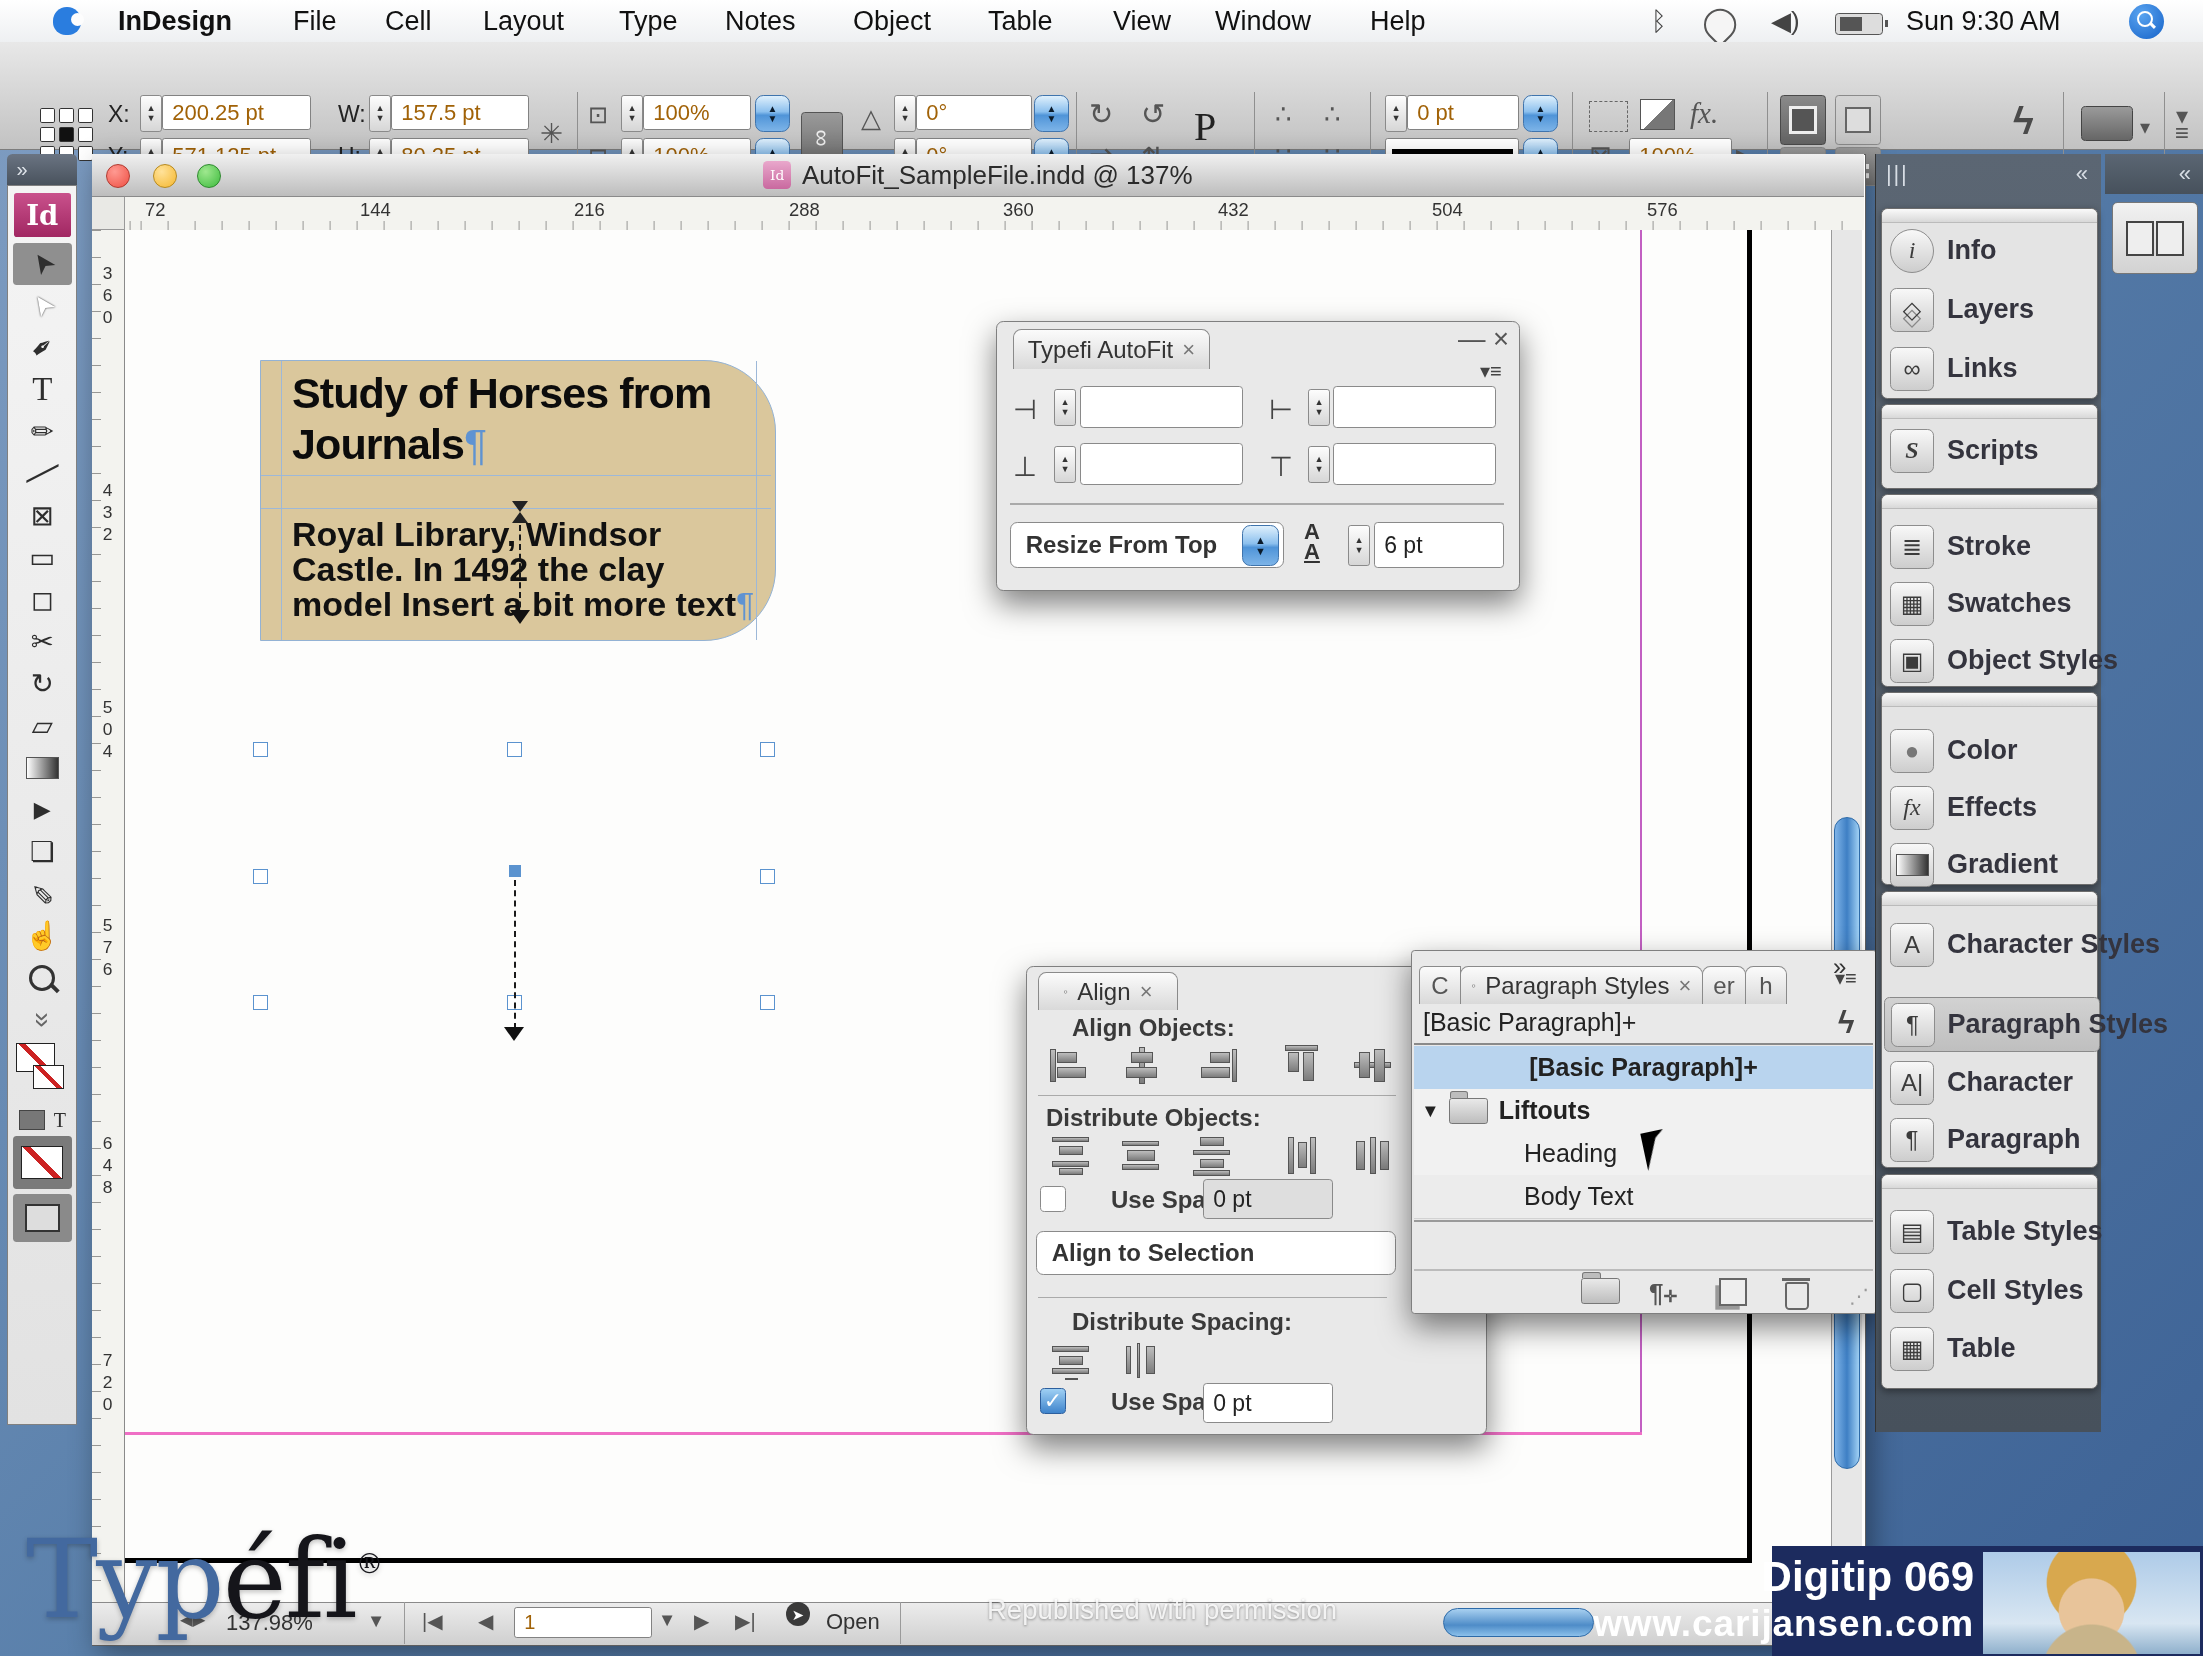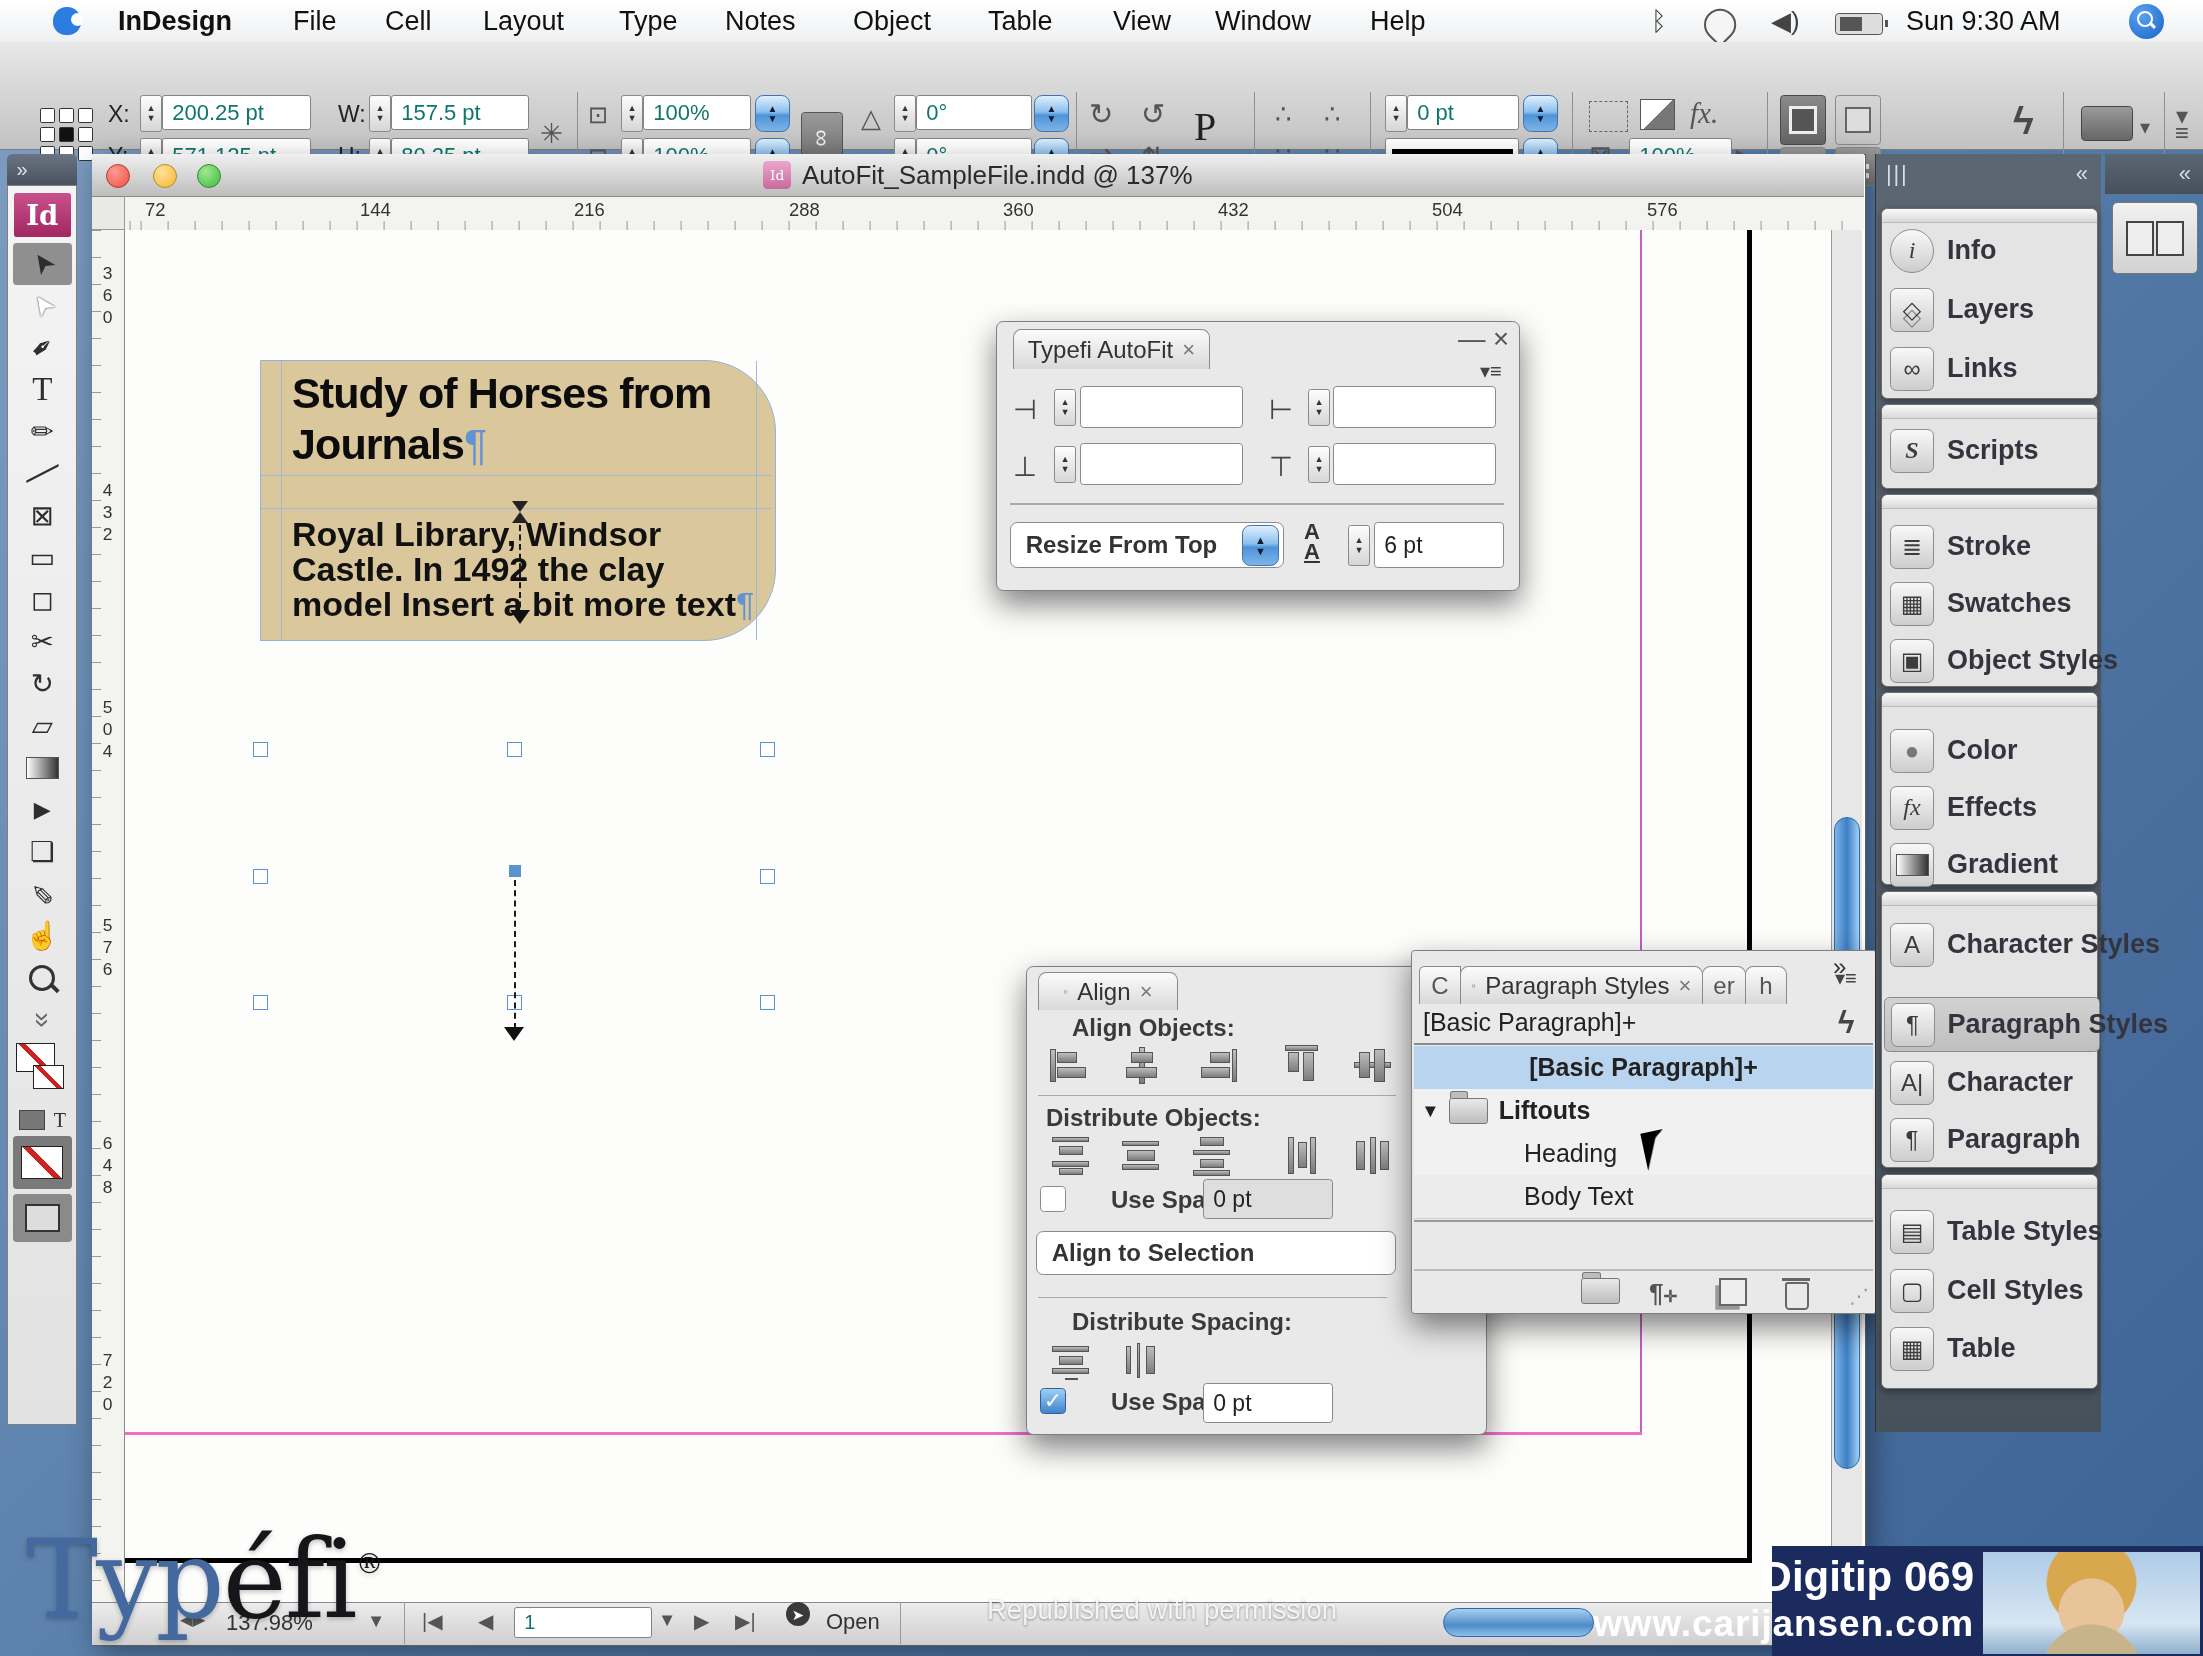--- a/index.html
+++ b/index.html
@@ -18,21 +18,21 @@
   .battery:after{content:"";position:absolute;right:-6.4px;top:5.5px;width:3.7px;height:7.3px;background:#555;}
   .fan{position:absolute;top:9.2px;width:27.5px;height:27.5px;border:2.8px solid #555;border-radius:50% 50% 50% 0;transform:rotate(-45deg);background:#f5f5f5;}
   .spotlight{position:absolute;top:3.7px;width:35px;height:35px;border-radius:50%;background:radial-gradient(circle at 35% 30%,#5aa4f0,#1562c8);}
   .spotlight:before{content:"";position:absolute;left:8.3px;top:7.3px;width:12px;height:12px;border:2.8px solid #fff;border-radius:50%;}
   .spotlight:after{content:"";position:absolute;left:20px;top:20px;width:7.3px;height:2.8px;background:#fff;transform:rotate(45deg);}
   
   .controlbar{left:0;top:42px;width:2204px;height:107px;background:linear-gradient(#e8e8e8,#c2c2c2);
               border-bottom:0.9px solid #7d7d7d;color:#222;}
   .clabel{position:absolute;font-size:23px;color:#222;}
   .cfield{position:absolute;height:35px;background:#fff;border:0.9px solid #828282;border-radius:2.8px;
-          font-size:22px;color:#0f766e;display:flex;align-items:center;padding:0 9.2px;box-sizing:border-box;}
+          font-size:22px;color:#a16207;display:flex;align-items:center;padding:0 9.2px;box-sizing:border-box;}
   .stepper{position:absolute;width:20px;height:35px;background:linear-gradient(#fdfdfd,#d6d6d6);border:0.9px solid #8a8a8a;
            border-radius:2.8px;display:flex;flex-direction:column;align-items:center;justify-content:center;font-size:9.2px;color:#333;line-height:9.2px;}
   .bluestep{position:absolute;width:33px;height:35px;border-radius:8.3px;border:0.9px solid #3f74ad;
             background:linear-gradient(#dff0fc 0%,#8cc0ee 45%,#4f94d8 55%,#7db4e8 100%);
             display:flex;flex-direction:column;align-items:center;justify-content:center;font-size:10px;color:#0a1a2a;line-height:10px;}
   .vsep{position:absolute;top:50px;width:0.9px;height:88px;background:#8f8f8f;}
   .cico{position:absolute;color:#555;}
   .proxy{position:absolute;left:40px;top:66px;width:53px;height:53px;display:grid;grid-template-columns:repeat(3,1fr);gap:4.6px;}
   .proxy i{border:1.8px solid #333;background:#fff;border-radius:1.8px;}
   .proxy i.on{background:#111;}

